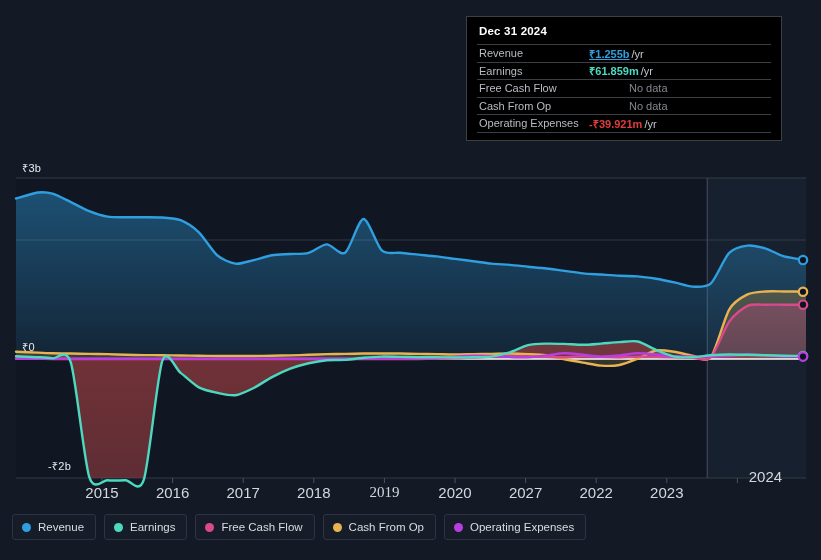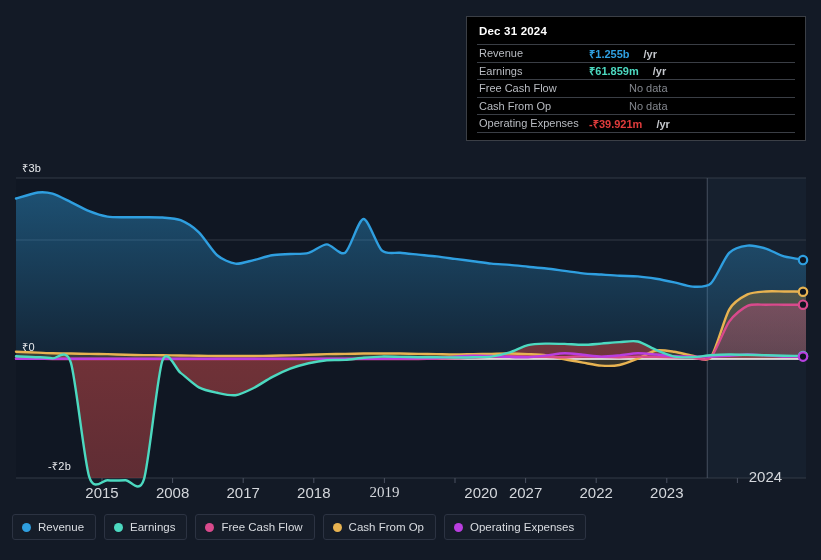--- a/index.html
+++ b/index.html
@@ -27,47 +27,47 @@
     font-size: 15px;
     color: #d4d7dc;
     transform: translateX(-50%);
     white-space: nowrap;
   }
 
   
   #tooltip {
     position: absolute;
     left: 466px; top: 16px;
-    width: 340px;
+    width: 316px;
     background: #000000;
     border: 1px solid #3b3f46;
     padding: 8px 10px 5px 10px;
     color: #e9eaec;
     z-index: 30;
   }
   #tooltip .tt-date {
     font-size: 11.5px; font-weight: bold; color: #ffffff;
     padding: 0 0 7px 2px; letter-spacing: .2px;
   }
   .tt-row {
     display: flex; align-items: center;
     border-top: 1px solid #3a3e45;
     height: 17.5px;
     font-size: 11px;
   }
   .tt-row .tt-label { width: 112px; color: #b9bcc2; padding-left: 2px; }
   .tt-row .tt-value { color: #ffffff; }
   .tt-row.no-border { border-top: none; }
   .tt-foot { border-top: 1px solid #3a3e45; height: 3px; }
-  .v-blue   { color: #2f9fe0; font-weight: bold; }
+  .v-blue   { color: #2f9fe0; font-weight: bold; text-decoration: underline; }
   .v-teal   { color: #4cd9c0; font-weight: bold; }
   .v-red    { color: #e03c3c; font-weight: bold; }
   .v-muted  { color: #83878e; padding-left: 40px; }
   .v-white-b{ color: #ffffff; font-weight: bold; }
-  .unit     { color: #c5c8cd; font-weight: bold; margin-left: 14px; }
+  .unit     { color: #c5c8cd; font-weight: normal; margin-left: 2px; }
   .sub      { color: #c5c8cd; font-weight: normal; margin-left: 3px; }
 
   
   #legend {
     position: absolute; left: 12px; top: 514px;
     display: flex; gap: 8px;
   }
   .legend-item {
     display: flex; align-items: center; gap: 7px;
     border: 1px solid #2c3342;
@@ -154,25 +154,25 @@
           <circle cx="803" cy="291.72833333333335" r="4.2" fill="#0d1420" stroke="#e8b351" stroke-width="2.2"></circle>
         </g>
         <g>
           <circle cx="803" cy="356.58666666666664" r="4.2" fill="#0d1420" stroke="#b93ee0" stroke-width="2.2"></circle>
         </g>
       </svg>
   <div class="y-tick-label" style="left: 22px; top: 160px;">₹3b</div>
       <div class="y-tick-label" style="left: 22px; top: 339px;">₹0</div>
       <div class="y-tick-label" style="left: 20px; top: 458px; margin-left: 28px;">-₹2b</div>
       <div class="x-tick-label" style="left: 102px; top: 484px;">2015</div>
-      <div class="x-tick-label" style="left: 172.6px; top: 484px;">2008</div>
+      <div class="x-tick-label" style="left: 172.6px; top: 484px;">2016</div>
       <div class="x-tick-label" style="left: 243.2px; top: 484px;">2017</div>
       <div class="x-tick-label" style="left: 313.8px; top: 484px;">2018</div>
       <div class="x-tick-label" style="left: 384.4px; top: 484px; font-family: Liberation Serif, serif;">2019</div>
-      <div class="x-tick-label" style="left: 455px; top: 484px; margin-left: 26px;">2020</div>
+      <div class="x-tick-label" style="left: 455px; top: 484px;">2020</div>
       <div class="x-tick-label" style="left: 525.6px; top: 484px;">2027</div>
       <div class="x-tick-label" style="left: 596.2px; top: 484px;">2022</div>
       <div class="x-tick-label" style="left: 666.8px; top: 484px;">2023</div>
       <div class="x-tick-label" style="left: 737.4px; top: 468px; margin-left: 28px;">2024</div>
     </div>
 
   <div id="tooltip">
     <div class="tt-date">Dec 31 2024</div>
     <div id="tt-rows">
         <div class="tt-row">

